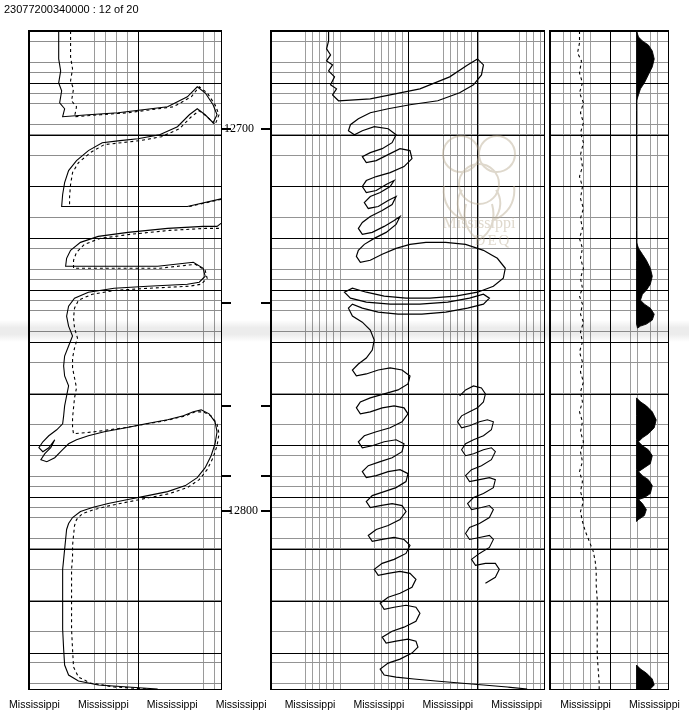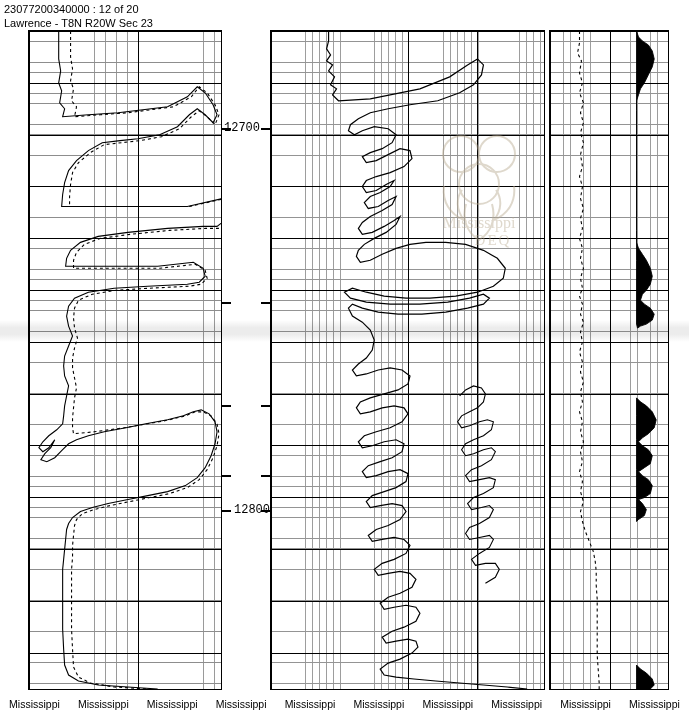--- a/index.html
+++ b/index.html
@@ -90,21 +90,21 @@
   #depth-column {
     position: absolute;
     left: 222px;
     top: 0;
     width: 48px;
     height: 660px;
   }
   .depth-label {
     position: absolute;
     font-size: 12px;
-    font-family: Liberation Mono, monospace;
+    font-family: Liberation Serif, serif;
     color: #000;
     white-space: nowrap;
   }
   .depth-tick {
     position: absolute;
     left: 0px;
     width: 9px;
     height: 2px;
     background: #000;
   }
@@ -212,21 +212,20 @@
     text-align: center;
     white-space: nowrap;
   }
 </style>
 </head>
 <body>
 
 <div class="header">
   <div class="hdr-left">
     <div>23077200340000 : 12 of 20</div>
-    <div>Lawrence - T8N R20W Sec 23</div>
   </div>
 </div>
 
 <div class="sheet">
 
   <div class="track" id="track-left">
     <div class="fine-grid"></div>
     <div class="mid-grid"></div>
     <div class="heavy-grid"></div>
     <svg class="curve-layer" viewBox="0 0 194 660" preserveAspectRatio="none">
@@ -246,21 +245,21 @@
     <div class="depth-tick right" style="top:272px;"></div>
 
     <div class="depth-tick" style="top:375px;"></div>
     <div class="depth-tick right" style="top:375px;"></div>
 
     <div class="depth-tick" style="top:445px;"></div>
     <div class="depth-tick right" style="top:445px;"></div>
 
     <div class="depth-tick" style="top:480px;"></div>
     <div class="depth-tick right" style="top:480px;"></div>
-    <div class="depth-label" style="top:473px; left:12px;">12800</div>
+    <div class="depth-label" style="top:473px; left:6px;">12800</div>
   </div>
 
   <div class="track" id="track-center">
     <div class="fine-grid"></div>
     <div class="mid-grid"></div>
     <div class="heavy-grid"></div>
     <svg class="curve-layer" viewBox="0 0 275 660" preserveAspectRatio="none">
       <path fill="none" stroke="#000" stroke-width="1.2" d="M58,0 L58,10 L56,18 L60,24 L56,30 L62,34 L58,40 L64,46 L60,54 L66,58 L62,64 L68,70 L100,68 L150,58 L180,46 L198,34 L208,28 L214,34 L212,44 L204,54 L190,62 L168,70 L140,74 L118,78 L100,82 L88,88 L80,94 L78,100 L84,104 L92,100 L104,96 L118,98 L126,104 L122,112 L112,118 L100,122 L92,126 L96,132 L106,130 L118,124 L130,118 L140,120 L142,128 L134,136 L120,142 L106,146 L96,150 L92,156 L96,162 L106,160 L116,154 L124,150 L120,156 L110,162 L100,166 L94,172 L98,178 L108,176 L118,170 L126,166 L122,174 L112,180 L100,186 L92,192 L88,198 L92,204 L102,202 L114,196 L124,190 L130,186 L126,194 L116,202 L104,208 L94,214 L88,220 L86,226 L90,232 L100,230 L112,224 L126,218 L140,214 L156,212 L176,212 L196,214 L214,220 L228,228 L236,238 L234,248 L224,256 L208,262 L186,266 L160,268 L136,268 L114,266 L96,262 L82,258 L74,262 L80,268 L96,272 L120,274 L150,274 L178,272 L200,268 L214,264 L220,268 L214,274 L198,278 L176,282 L152,284 L128,284 L108,282 L92,278 L82,274 L78,278 L82,286 L92,292 L100,300 L104,310 L102,320 L96,328 L88,334 L82,340 L86,346 L96,344 L108,340 L120,338 L132,340 L140,346 L138,354 L128,360 L114,364 L100,368 L90,372 L86,378 L90,384 L100,382 L112,378 L124,376 L134,378 L138,384 L132,392 L120,398 L106,402 L94,406 L88,412 L92,418 L102,416 L114,412 L126,410 L134,414 L132,422 L122,428 L110,432 L98,436 L92,442 L96,448 L106,446 L118,442 L130,440 L138,444 L136,452 L126,458 L114,462 L102,466 L96,472 L100,478 L110,476 L122,474 L132,476 L136,482 L130,490 L118,496 L106,500 L98,506 L102,512 L112,510 L124,508 L134,510 L140,516 L136,524 L124,530 L112,534 L104,540 L108,546 L118,544 L130,542 L140,544 L146,550 L142,558 L130,564 L118,568 L110,574 L114,580 L124,578 L136,576 L146,578 L150,584 L146,592 L134,598 L122,602 L112,608 L116,614 L126,612 L138,610 L146,612 L148,618 L142,624 L130,630 L118,634 L110,640 L114,646 L126,648 L144,650 L166,652 L190,654 L214,656 L238,658 L258,660"></path>
       <path fill="none" stroke="#000" stroke-width="1.1" d="M190,366 L196,360 L204,356 L212,358 L216,364 L214,372 L208,378 L200,382 L192,386 L188,392 L192,398 L200,396 L210,392 L218,390 L224,392 L222,400 L214,406 L204,410 L196,414 L192,420 L196,426 L204,424 L214,420 L222,418 L226,422 L222,430 L212,436 L202,440 L196,446 L200,452 L210,450 L220,448 L226,450 L224,458 L214,464 L204,468 L198,474 L202,480 L212,478 L220,476 L224,480 L220,488 L210,494 L200,498 L196,504 L200,510 L210,508 L220,506 L224,510 L220,518 L210,524 L202,530 L206,536 L216,534 L226,534 L230,540 L226,548 L216,554"></path>
     </svg>

